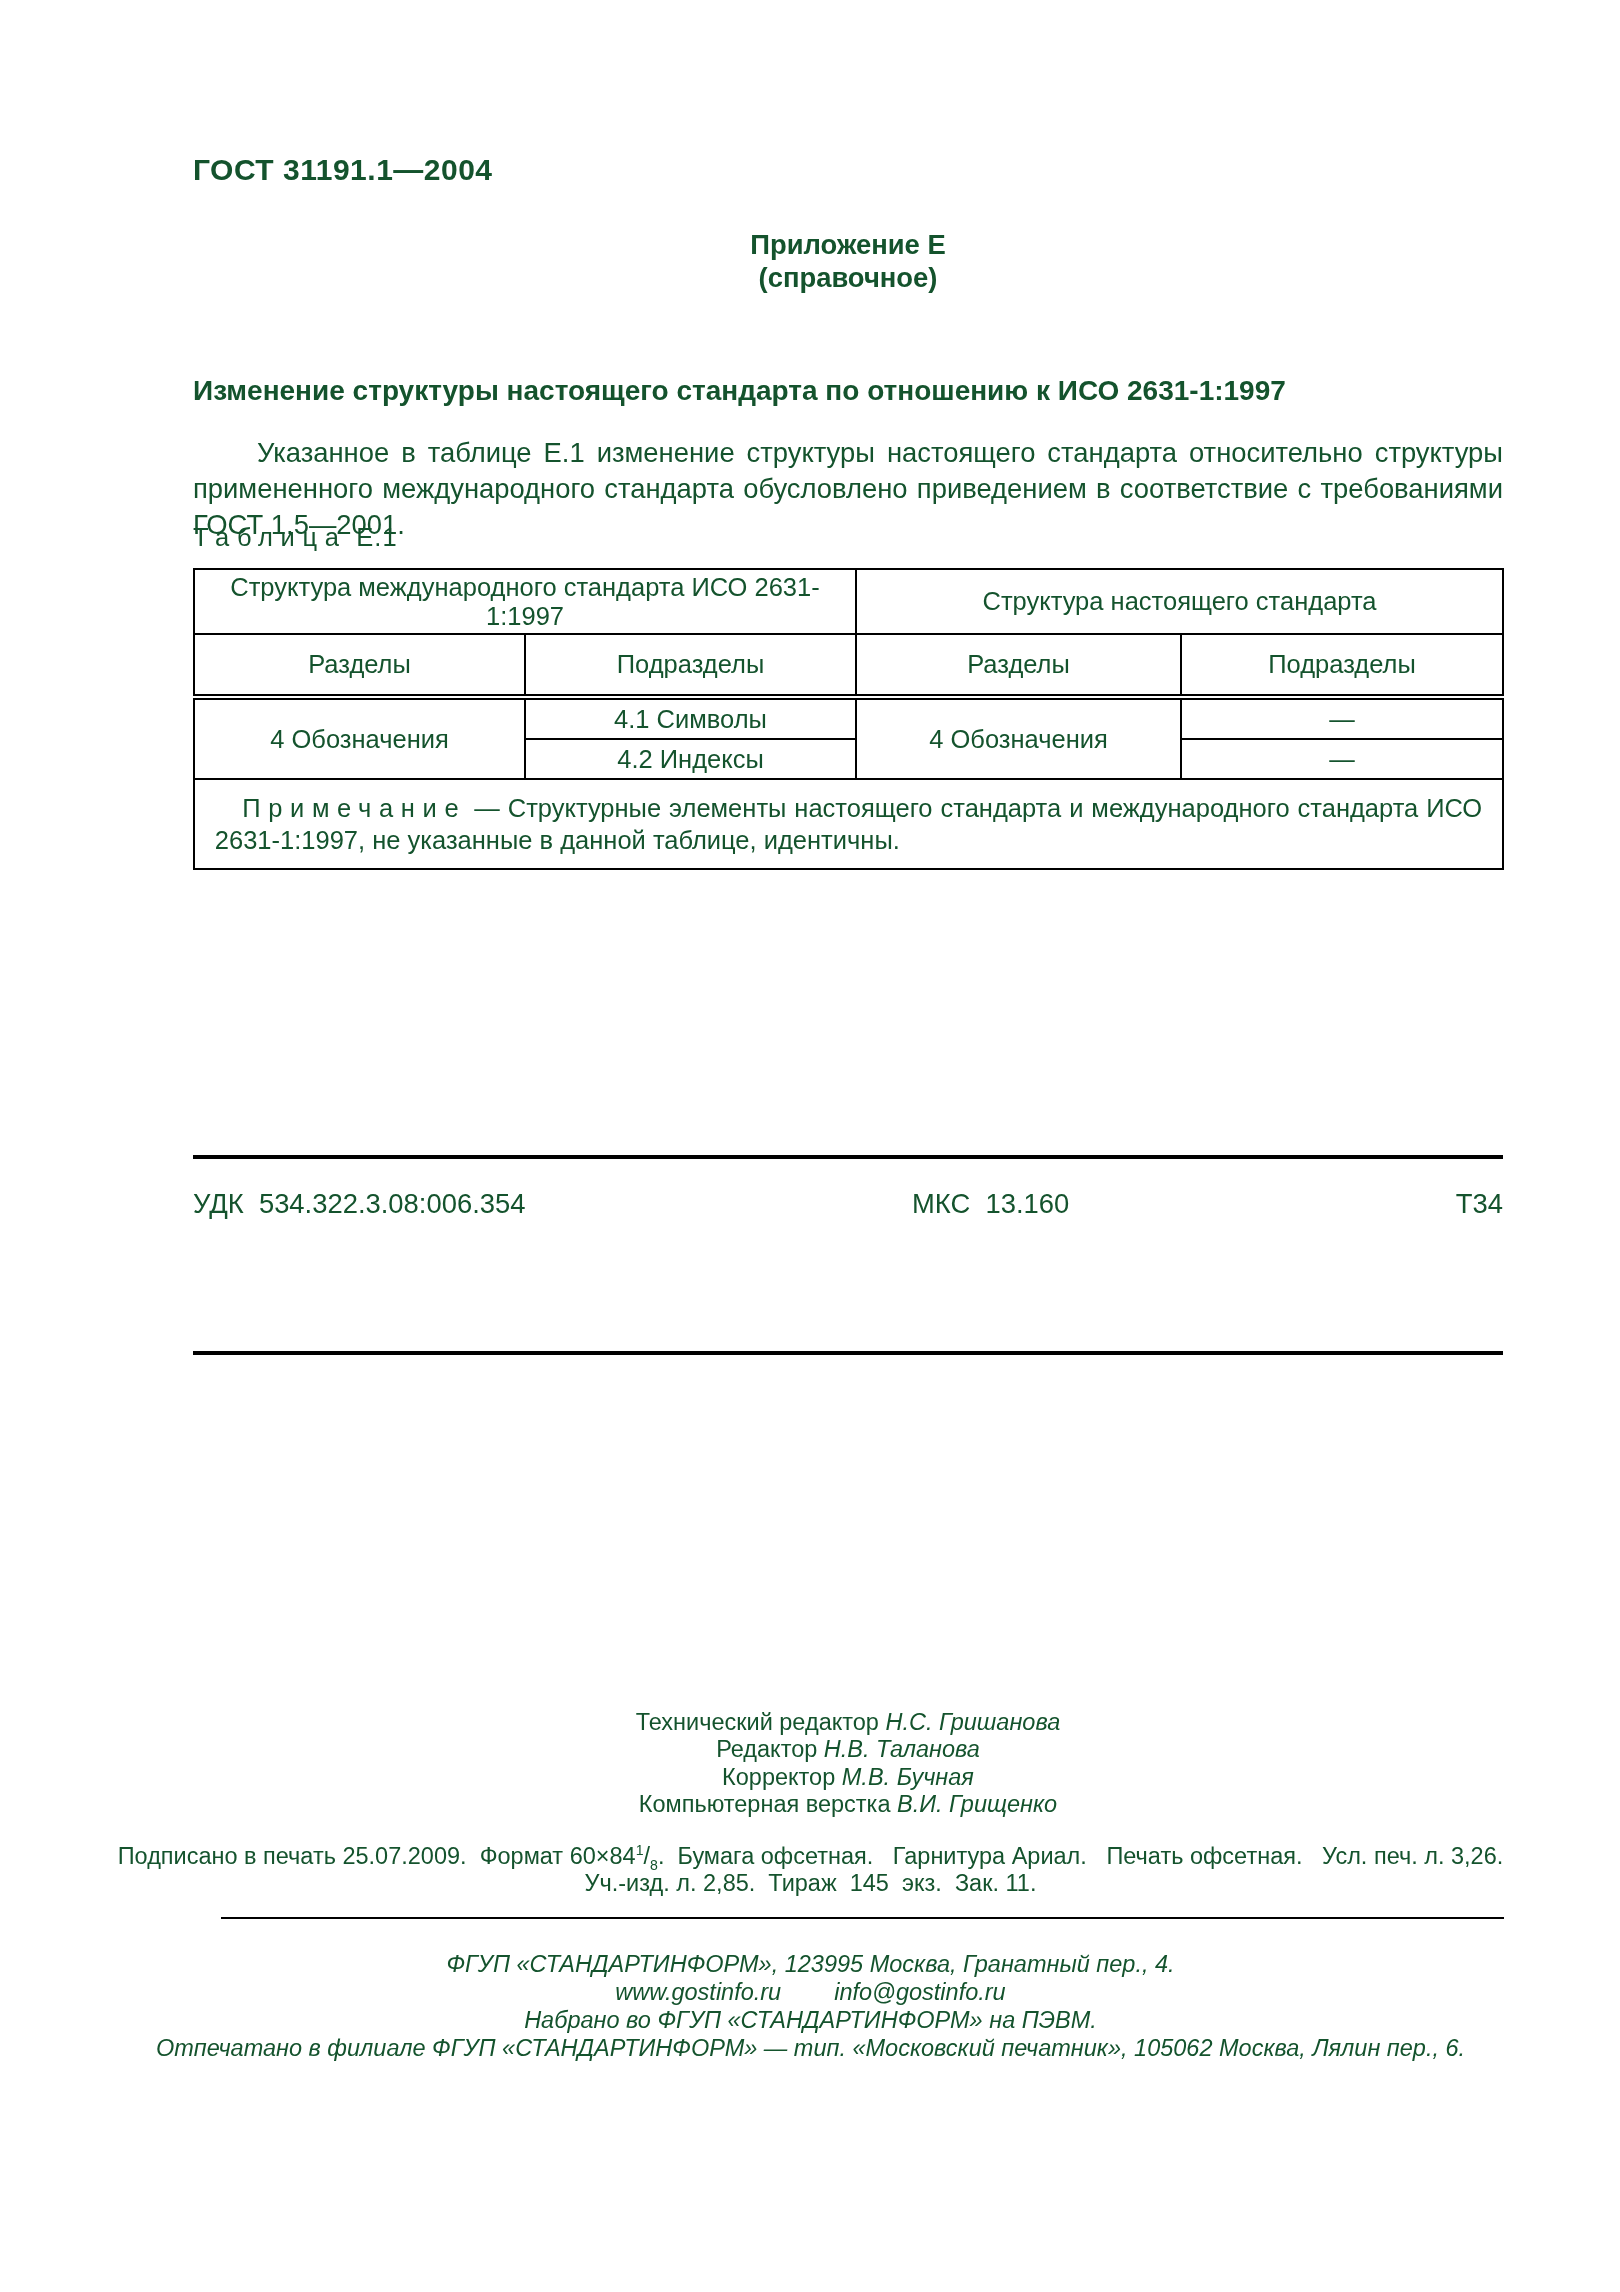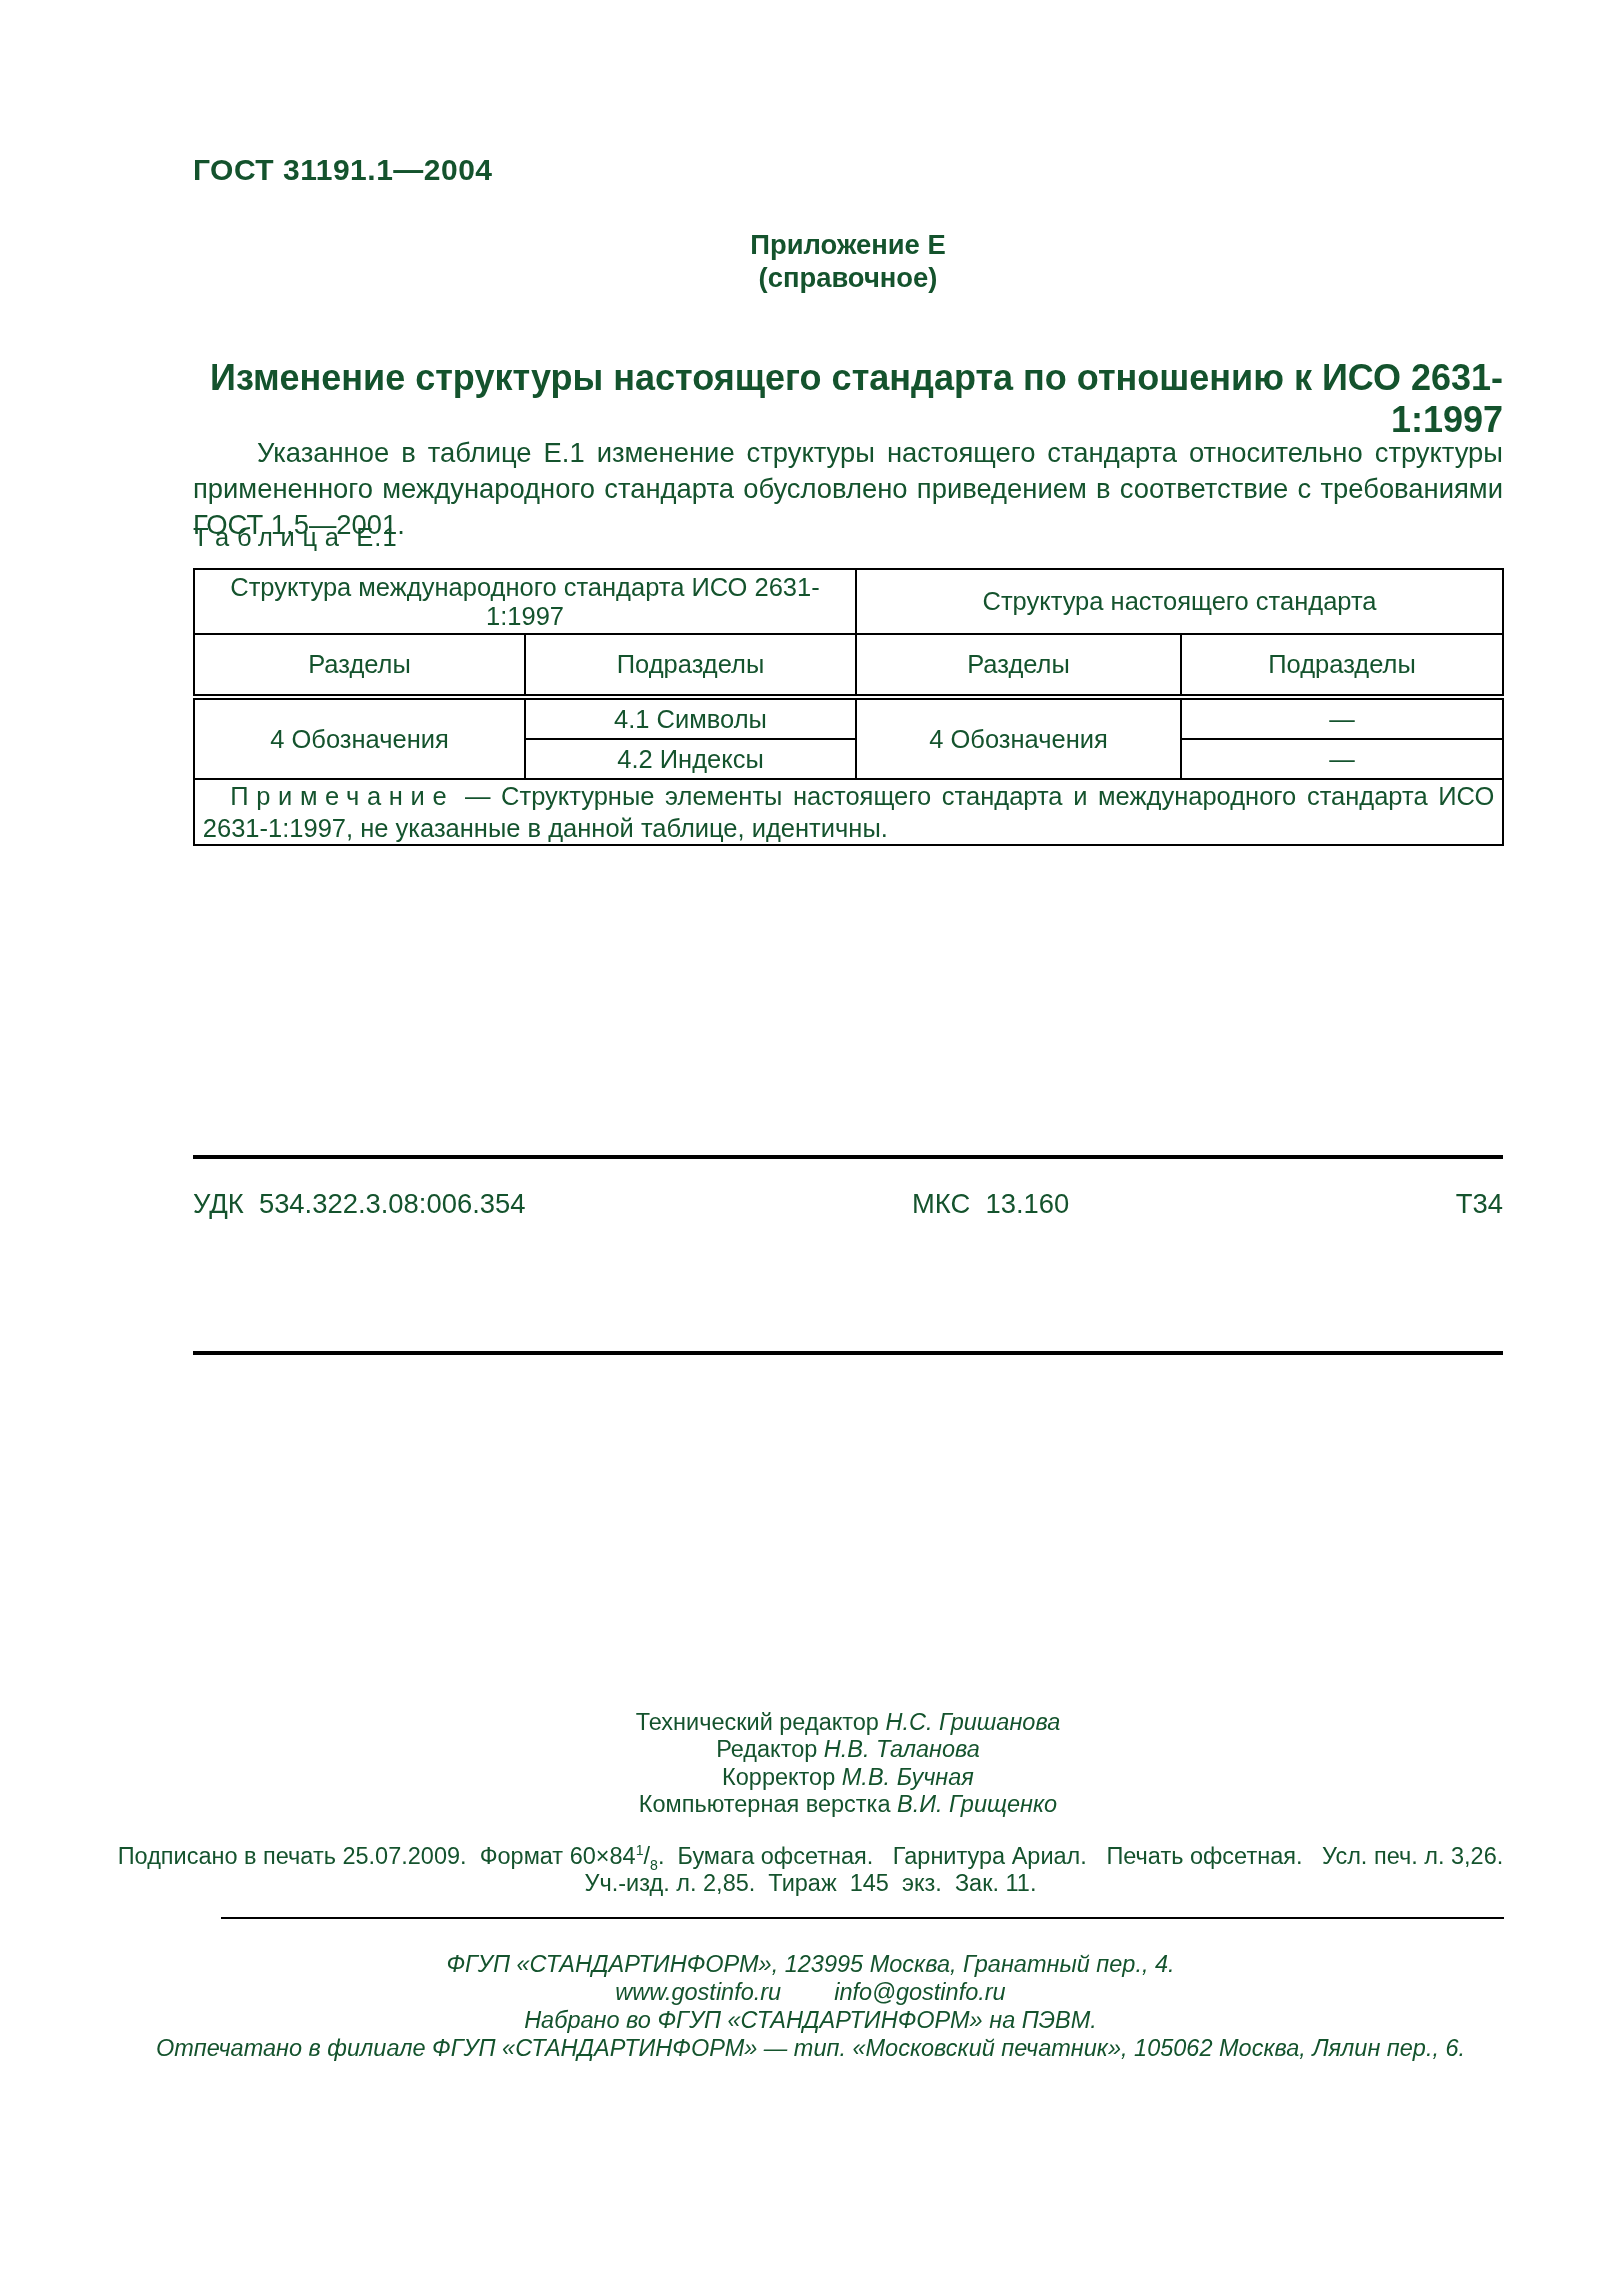--- a/index.html
+++ b/index.html
@@ -12,22 +12,22 @@
     overflow:hidden;
   }
   .abs{position:absolute;}
   .pre{white-space:pre-wrap;}
 
   .doc-number{left:193px;top:153px;font-size:30px;font-weight:bold;letter-spacing:0.5px;}
 
   .appendix-head{left:193px;top:228px;width:1310px;text-align:center;
     font-size:27.4px;font-weight:bold;line-height:33px;}
 
-  .appendix-title{left:193px;top:357px;width:1310px;text-align:right;
-    font-size:36px;font-weight:bold;}
+  .appendix-title{left:193px;top:375px;width:1310px;text-align:left;
+    font-size:28px;font-weight:bold;}
 
   .intro{left:193px;top:435px;width:1310px;font-size:27.4px;line-height:36px;
     text-align:justify;text-indent:64px;}
 
   .tbl-caption{left:193px;top:523px;font-size:25.5px;}
   .ls{letter-spacing:0.30em;}
   .tbl-caption .num{margin-left:9.8px;letter-spacing:1px;}
 
   table.gost{
     position:absolute;left:193px;top:568px;
@@ -41,21 +41,21 @@
     text-align:center;vertical-align:middle;
     padding:0 7.8px;
   }
   tr.hdr1 th{height:63px;}
   tr.hdr2 th{height:59px;border-bottom:6.9px double #000;}
   tr.body1 td,tr.body2 td{height:38px;}
   td.note-cell{
     height:61px;text-align:justify;vertical-align:middle;
     padding:3.9px 13.7px 7.8px 13.7px;line-height:32px;
   }
-  .note-p{margin:0;text-indent:27.4px;text-align:justify;}
+  .note-p{margin:12px;text-indent:27.4px;text-align:justify;}
 
   .rule{position:absolute;background:#000;}
   .rule-1{left:193px;top:1155px;width:1310px;height:3.9px;}
   .rule-2{left:193px;top:1351px;width:1310px;height:3.9px;}
   .rule-thin{left:221px;top:1917px;width:1283px;height:2px;}
 
   .class-line{left:0;top:1188px;width:1620px;height:33px;font-size:27.4px;}
   .class-line .udk{position:absolute;left:193px;}
   .class-line .mks{position:absolute;left:912px;}
   .class-line .okp{position:absolute;right:117px;}

